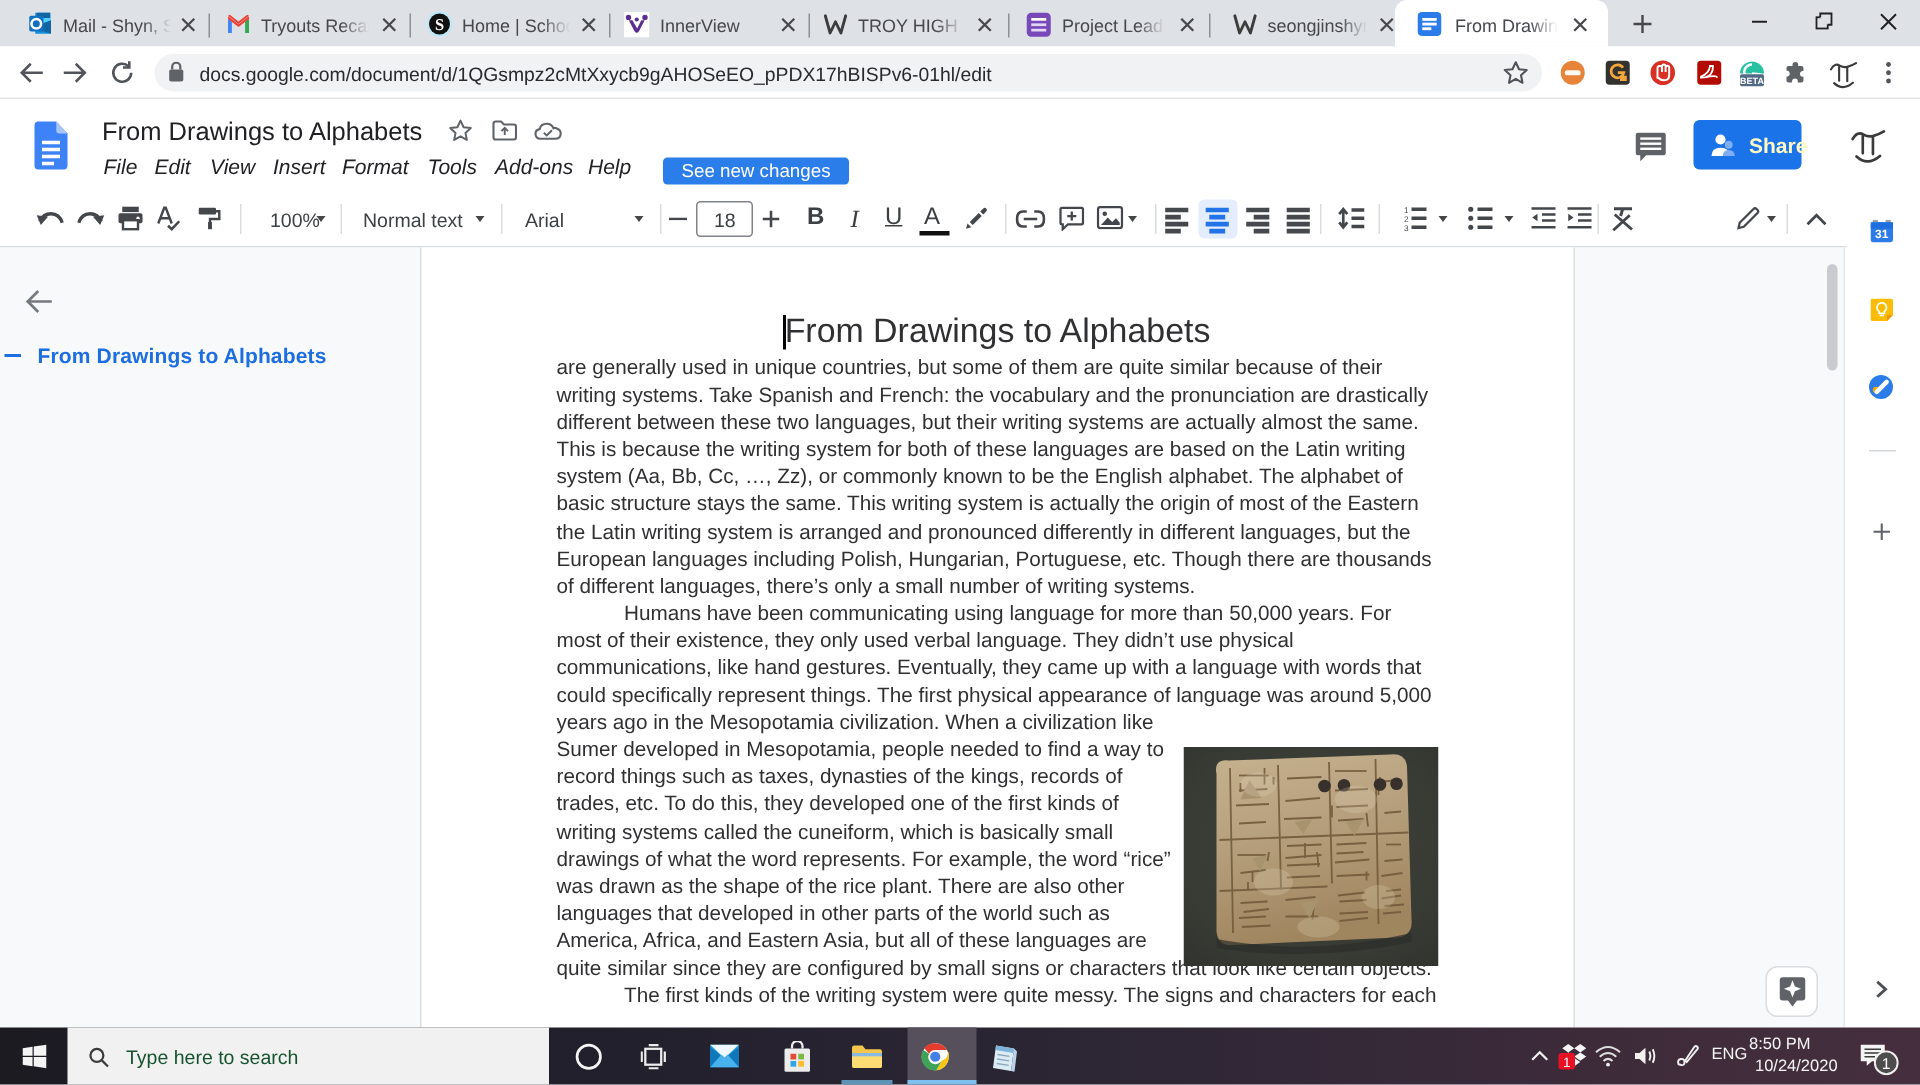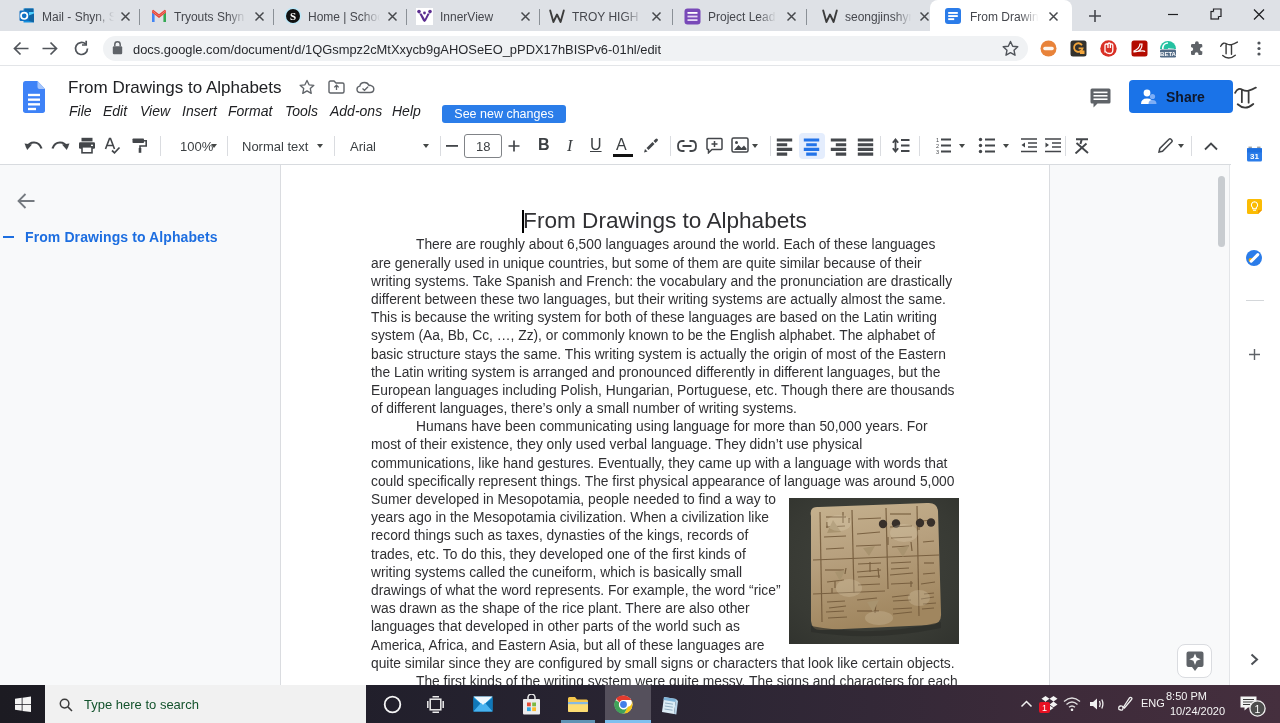--- a/index.html
+++ b/index.html
@@ -19,21 +19,21 @@
 
 #addrbar { position:absolute; top:31px; left:0; width:1280px; height:35px; background:#fff; border-bottom:1px solid #e3e5e8; }
 #urlpill { position:absolute; left:103px; top:36px; width:925px; height:25px; background:#f0f2f4; border-radius:13px; }
 #urltext { position:absolute; left:133px; top:42px; font-size:12.9px; color:#27292d; }
 
 
 #docshead { position:absolute; top:66px; left:0; width:1280px; height:62px; background:#fff; }
 #doctitle { position:absolute; left:68px; top:12px; font-size:17px; color:#202124; }
 .menuitem { position:absolute; top:37px; font-size:14px; color:#202124;font-style:italic; }
 #seenew { position:absolute; left:442px; top:38.5px; width:124px; height:18.5px; background:#2b7de9; border-radius:3px; color:#fff; font-size:12.5px; text-align:center; line-height:18.5px; }
-#sharebtn { position:absolute; left:1129px; top:14px; width:104px; height:33px; background:#1a73e8; border-radius:4px; color:#0f172a; }
+#sharebtn { position:absolute; left:1129px; top:14px; width:72px; height:33px; background:#1a73e8; border-radius:4px; color:#fef9c3; }
 #sharebtn span { position:absolute; left:37px; top:9px; font-size:14px; font-weight:bold; }
 
 
 #toolbar { position:absolute; top:128px; left:0; width:1280px; height:37px; background:#fff; }
 .tsep { position:absolute; top:136px; width:1px; height:20px; background:#dadce0; }
 .tbtext { position:absolute; font-size:13px; color:#3c4043; }
 .caret { position:absolute; width:0; height:0; border-left:3.5px solid transparent; border-right:3.5px solid transparent; border-top:4px solid #444746; }
 
 
 #canvas { position:absolute; top:165px; left:0; width:1231px; height:520px; background:#f8f9fa; }
@@ -114,21 +114,21 @@
     <path d="M1.2 1.5 L4.4 13 L8 5.5 L11.6 13 L14.8 1.5" fill="none" stroke="#3c3c3c" stroke-width="1.9" stroke-linejoin="round" stroke-linecap="round"></path>
   </svg>
   <svg class="abs" style="left:945px; top:8px;" width="16" height="16" viewBox="0 0 16 16">
     <rect x="0" y="0" width="16" height="16" rx="3" fill="#2b7ce9"></rect>
     <rect x="3.2" y="4" width="9.6" height="1.9" fill="#fff"></rect>
     <rect x="3.2" y="7.1" width="9.6" height="1.9" fill="#fff"></rect>
     <rect x="3.2" y="10.2" width="6" height="1.9" fill="#fff"></rect>
   </svg>
 
   <div class="tabtitle" style="left:42px; width:76px;">Mail - Shyn, Seo</div>
-  <div class="tabtitle" style="left:174px; width:76px;">Tryouts Shyn</div>
+  <div class="tabtitle" style="left:174px; width:76px;">Tryouts Recap</div>
   <div class="tabtitle" style="left:308px; width:76px;">Home | Schoolo</div>
   <div class="tabtitle" style="left:440px; width:74px;">InnerView</div>
   <div class="tabtitle" style="left:572px; width:74px;">TROY HIGH PRE</div>
   <div class="tabtitle" style="left:708px; width:72px;">Project Lead Or</div>
   <div class="tabtitle" style="left:845px; width:70px;">seongjinshyn - x</div>
   <div class="tabtitle" style="left:970px; width:72px;">From Drawings</div>
 
   <svg class="tabx" style="left:119px;" width="13" height="13" viewBox="0 0 13 13">
       <path d="M2.5 2.5 L10.5 10.5 M10.5 2.5 L2.5 10.5" stroke="#46484c" stroke-width="1.5"></path>
     </svg>
@@ -425,36 +425,35 @@
         <path d="M17.5 9 L2 9 M8.5 2 L1.5 9 L8.5 16" fill="none" stroke="#757a80" stroke-width="1.8"></path>
       </svg>
     <div id="outline-item">From Drawings to Alphabets</div>
     <div id="outline-dash"></div>
     <div id="scrollthumb"></div>
     <div id="explorebtn"></div>
 
     <div id="ptitle">From Drawings to Alphabets</div>
     <div id="cursor"></div>
     <div id="bodytext">
-      <div class="ind">There are roughly about 6,500 languages around the world. Each of these languages</div>
       <div>are generally used in unique countries, but some of them are quite similar because of their</div>
       <div>writing systems. Take Spanish and French: the vocabulary and the pronunciation are drastically</div>
       <div>different between these two languages, but their writing systems are actually almost the same.</div>
       <div>This is because the writing system for both of these languages are based on the Latin writing</div>
       <div>system (Aa, Bb, Cc, …, Zz), or commonly known to be the English alphabet. The alphabet of</div>
       <div>basic structure stays the same. This writing system is actually the origin of most of the Eastern</div>
       <div>the Latin writing system is arranged and pronounced differently in different languages, but the</div>
       <div>European languages including Polish, Hungarian, Portuguese, etc. Though there are thousands</div>
       <div>of different languages, there’s only a small number of writing systems.</div>
       <div class="ind">Humans have been communicating using language for more than 50,000 years. For</div>
       <div>most of their existence, they only used verbal language. They didn’t use physical</div>
       <div>communications, like hand gestures. Eventually, they came up with a language with words that</div>
       <div>could specifically represent things. The first physical appearance of language was around 5,000</div>
+      <div>years ago in the Mesopotamia civilization. When a civilization like</div>
       <div>Sumer developed in Mesopotamia, people needed to find a way to</div>
-      <div>years ago in the Mesopotamia civilization. When a civilization like</div>
       <div>record things such as taxes, dynasties of the kings, records of</div>
       <div>trades, etc. To do this, they developed one of the first kinds of</div>
       <div>writing systems called the cuneiform, which is basically small</div>
       <div>drawings of what the word represents. For example, the word “rice”</div>
       <div>was drawn as the shape of the rice plant. There are also other</div>
       <div>languages that developed in other parts of the world such as</div>
       <div>America, Africa, and Eastern Asia, but all of these languages are</div>
       <div>quite similar since they are configured by small signs or characters that look like certain objects.</div>
       <div class="ind">The first kinds of the writing system were quite messy. The signs and characters for each</div>
     </div>

